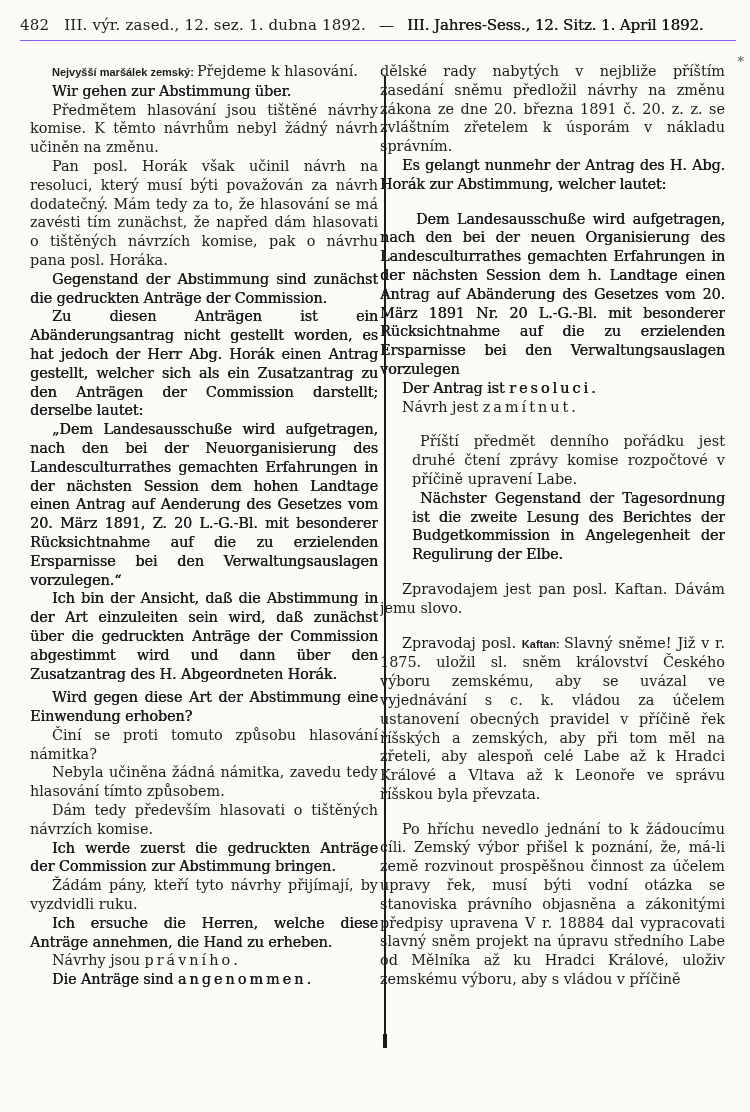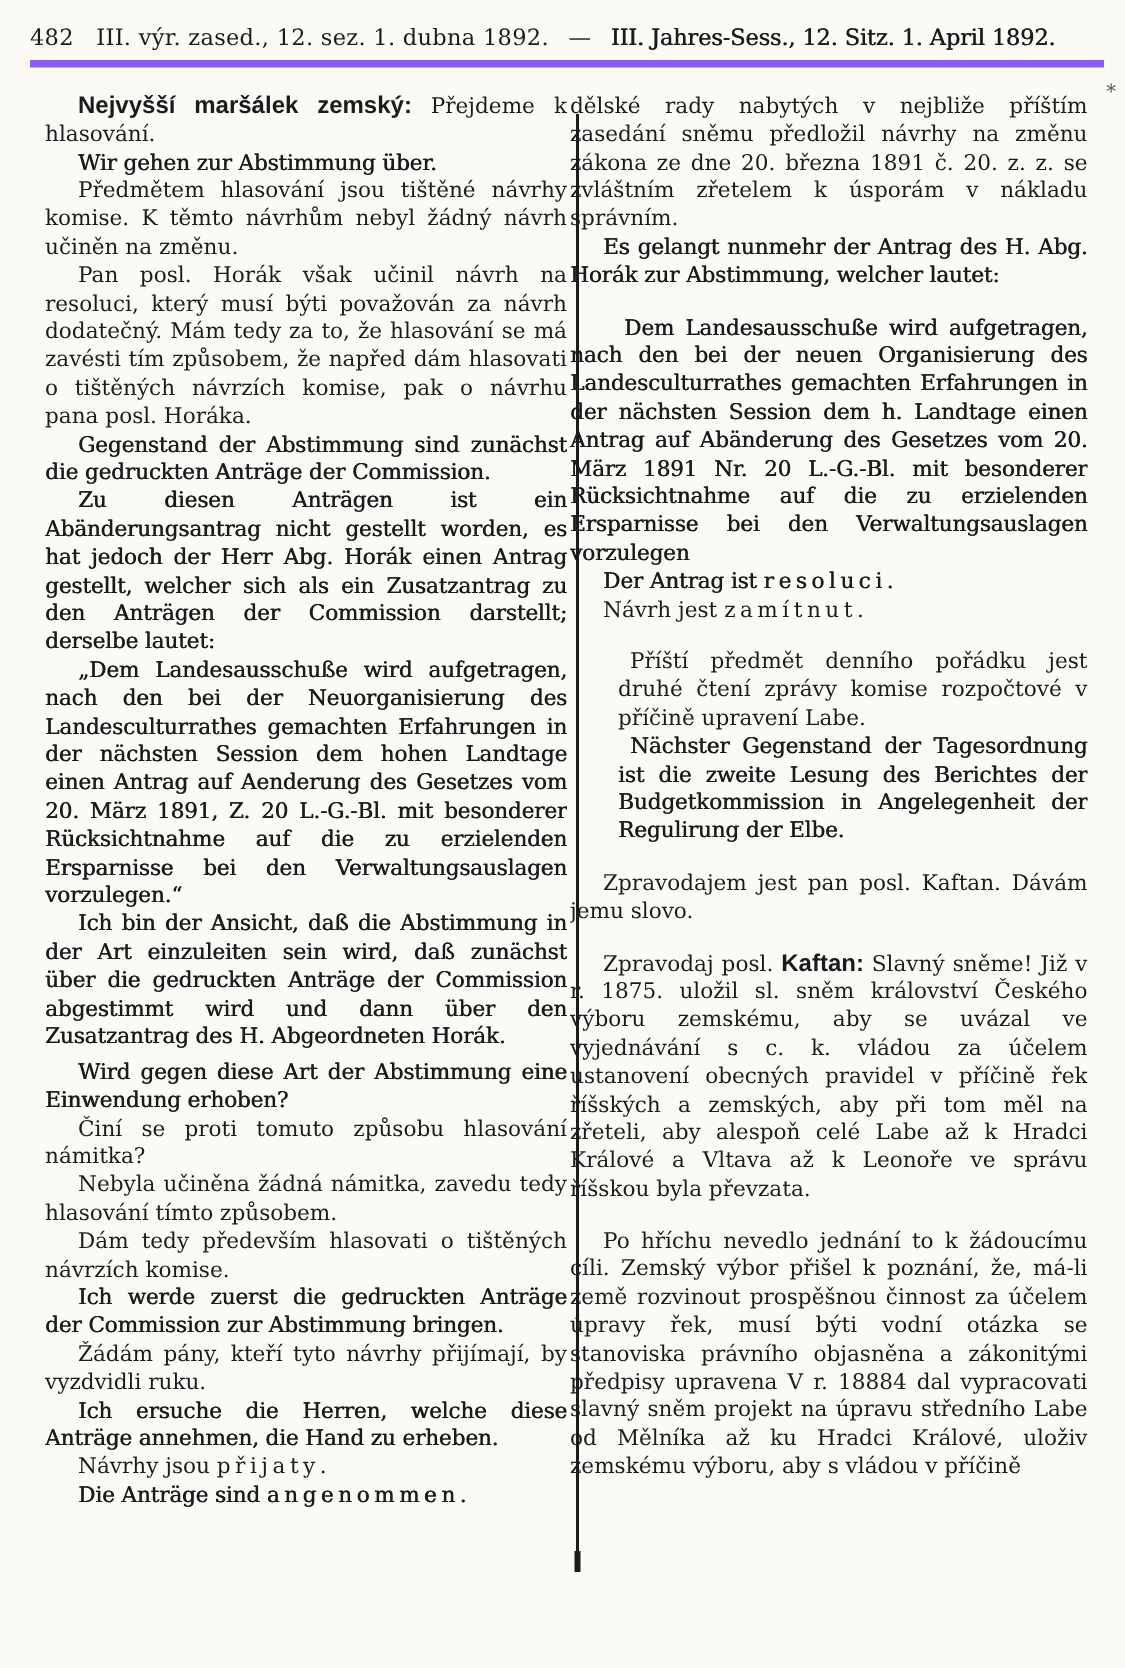--- a/index.html
+++ b/index.html
@@ -8,21 +8,21 @@
     background:#fbfaf7;
     color:#1b1b1b;
     font-family:"DejaVu Serif", serif;
     position:relative;
     overflow:hidden;
   }
   .page{position:absolute;inset:0;}
   .header{
     position:absolute;left:20px;top:16px;width:716px;
     font-size:15px;
-    border-bottom:5px solid #8b5cf6;
+    border-bottom:1px solid #8b5cf6;
     padding-bottom:6px;
     white-space:nowrap;
     letter-spacing:.2px;
   }
   .header .pagenum{margin-right:10px;}
   .header .sep{margin:0 8px;}
   .de{ text-shadow:.35px 0 0 currentColor; letter-spacing:-.1px; }
   .margin-mark{
     position:absolute;right:6px;top:54px;
     font-size:13px;color:#555;
@@ -40,21 +40,21 @@
   }
   .divider:after{
     content:"";position:absolute;bottom:0;left:-1px;width:4px;height:14px;background:#1c1c1c;
   }
   p{margin:0;text-indent:22px;}
   p.noindent{text-indent:0;}
   p.gap-lg{margin-top:16px;}
   p.gap-sm{margin-top:5px;}
   p.block{padding-left:32px;text-indent:8px;}
   p.qindent{text-indent:36px;}
-  .lead{font-family:"Liberation Sans", sans-serif;font-weight:bold;font-size:16px;}
+  .lead{font-family:"Liberation Sans", sans-serif;font-weight:bold;font-size:11px;}
   .sperr{letter-spacing:3px;}
 </style>
 </head>
 <body>
 
 <div class="page">
 
   <div class="header">
     <span class="pagenum">482</span>
     <span>III. výr. zased., 12. sez. 1. dubna 1892.</span>
@@ -63,33 +63,33 @@
   </div>
 
   <div class="margin-mark">*</div>
 
   <div class="divider"></div>
 
   <div class="col col-left">
       <p class="cs"><span class="lead">Nejvyšší maršálek zemský: </span><span>Přejdeme k hlasování.</span></p>
       <p class="de"><span>Wir gehen zur Abstimmung über.</span></p>
       <p class="cs"><span>Předmětem hlasování jsou tištěné návrhy komise. K těmto návrhům nebyl žádný návrh učiněn na změnu.</span></p>
-      <p class="cs"><span>Pan posl. Horák však učinil návrh na resoluci, který musí býti považován za návrh dodatečný. Mám tedy za to, že hlasování se má zavésti tím způsobem, že napřed dám hlasovati o tištěných návrzích komise, pak o návrhu pana posl. Horáka.</span></p>
+      <p class="cs"><span>Pan posl. Horák však učinil návrh na resoluci, který musí býti považován za návrh dodatečný. Mám tedy za to, že hlasování se má zavésti tím zunächst, že napřed dám hlasovati o tištěných návrzích komise, pak o návrhu pana posl. Horáka.</span></p>
       <p class="de"><span>Gegenstand der Abstimmung sind zunächst die gedruckten Anträge der Commission.</span></p>
       <p class="de"><span>Zu diesen Anträgen ist ein Abänderungsantrag nicht gestellt worden, es hat jedoch der Herr Abg. Horák einen Antrag gestellt, welcher sich als ein Zusatzantrag zu den Anträgen der Commission darstellt; derselbe lautet:</span></p>
       <p class="de"><span>„Dem Landesausschuße wird aufgetragen, nach den bei der Neuorganisierung des Landesculturrathes gemachten Erfahrungen in der nächsten Session dem hohen Landtage einen Antrag auf Aenderung des Gesetzes vom 20. März 1891, Z. 20 L.-G.-Bl. mit besonderer Rücksichtnahme auf die zu erzielenden Ersparnisse bei den Verwaltungsauslagen vorzulegen.“</span></p>
       <p class="de"><span>Ich bin der Ansicht, daß die Abstimmung in der Art einzuleiten sein wird, daß zunächst über die gedruckten Anträge der Commission abgestimmt wird und dann über den Zusatzantrag des H. Abgeordneten Horák.</span></p>
       <p class="de gap-sm"><span>Wird gegen diese Art der Abstimmung eine Einwendung erhoben?</span></p>
       <p class="cs"><span>Činí se proti tomuto způsobu hlasování námitka?</span></p>
       <p class="cs"><span>Nebyla učiněna žádná námitka, zavedu tedy hlasování tímto způsobem.</span></p>
       <p class="cs"><span>Dám tedy především hlasovati o tištěných návrzích komise.</span></p>
       <p class="de"><span>Ich werde zuerst die gedruckten Anträge der Commission zur Abstimmung bringen.</span></p>
       <p class="cs"><span>Žádám pány, kteří tyto návrhy přijímají, by vyzdvidli ruku.</span></p>
       <p class="de"><span>Ich ersuche die Herren, welche diese Anträge annehmen, die Hand zu erheben.</span></p>
-      <p class="cs"><span>Návrhy jsou </span><span class="sperr">přijaty</span><span>.</span></p>
+      <p class="cs"><span>Návrhy jsou </span><span class="sperr">právního</span><span>.</span></p>
       <p class="de"><span>Die Anträge sind </span><span class="sperr">angenommen</span><span>.</span></p>
     </div>
   <div class="col col-right">
       <p class="cs noindent"><span>dělské rady nabytých v nejbliže příštím zasedání sněmu předložil návrhy na změnu zákona ze dne 20. března 1891 č. 20. z. z. se zvláštním zřetelem k úsporám v nákladu správním.</span></p>
       <p class="de"><span>Es gelangt nunmehr der Antrag des H. Abg. Horák zur Abstimmung, welcher lautet:</span></p>
       <p class="de qindent gap-lg"><span>Dem Landesausschuße wird aufgetragen, nach den bei der neuen Organisierung des Landesculturrathes gemachten Erfahrungen in der nächsten Session dem h. Landtage einen Antrag auf Abänderung des Gesetzes vom 20. März 1891 Nr. 20 L.-G.-Bl. mit besonderer Rücksichtnahme auf die zu erzielenden Ersparnisse bei den Verwaltungsauslagen vorzulegen</span></p>
       <p class="de"><span>Der Antrag ist </span><span class="sperr">resoluci</span><span>.</span></p>
       <p class="cs"><span>Návrh jest </span><span class="sperr">zamítnut</span><span>.</span></p>
       <p class="cs block gap-lg"><span>Příští předmět denního pořádku jest druhé čtení zprávy komise rozpočtové v příčině upravení Labe.</span></p>
       <p class="de block"><span>Nächster Gegenstand der Tagesordnung ist die zweite Lesung des Berichtes der Budgetkommission in Angelegenheit der Regulirung der Elbe.</span></p>

